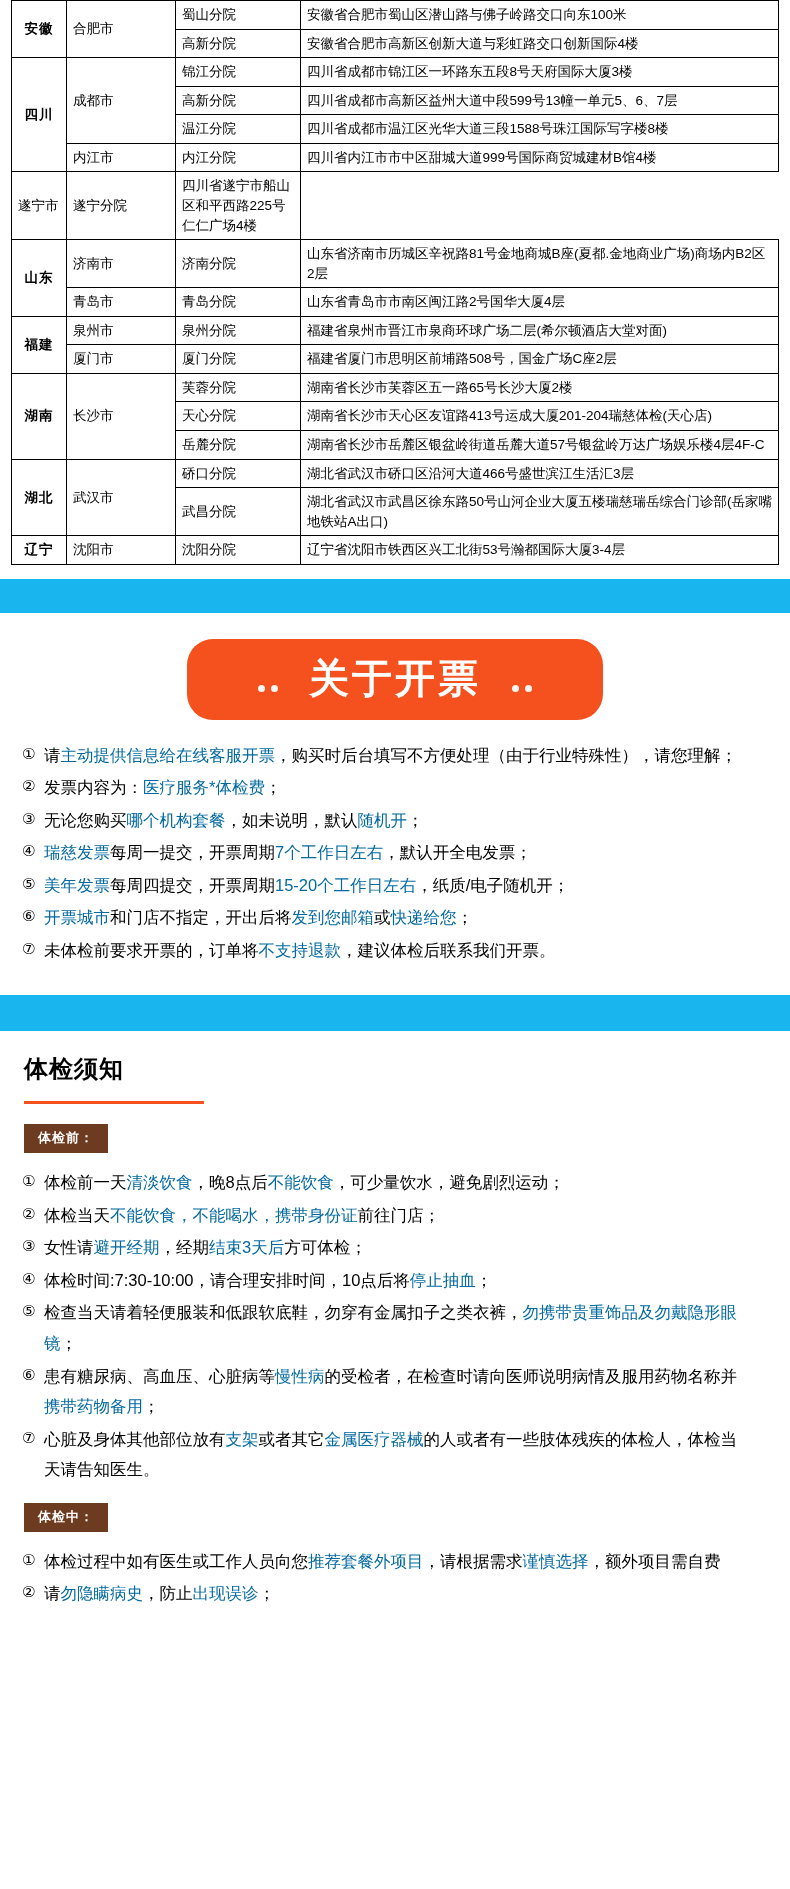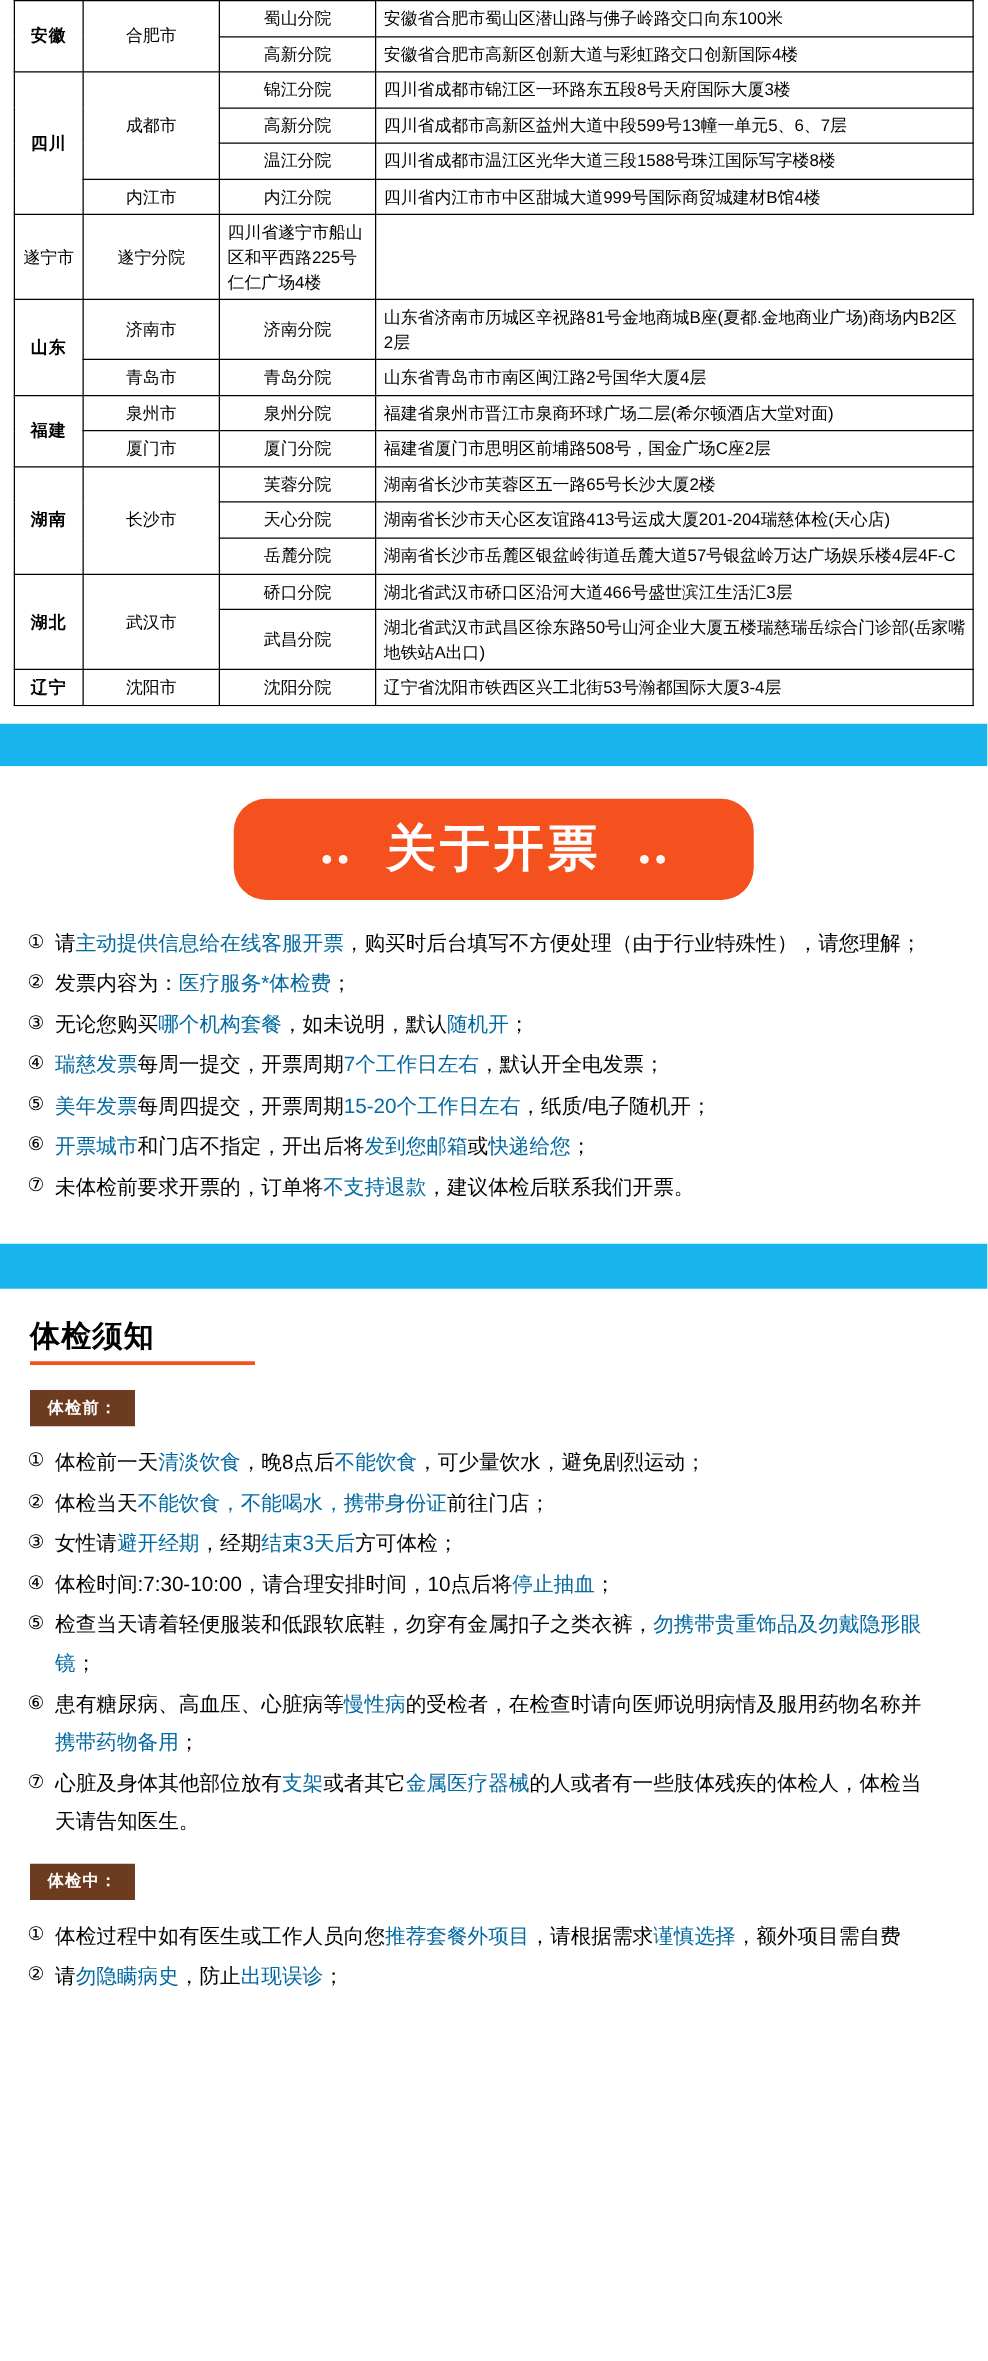--- a/index.html
+++ b/index.html
@@ -9,22 +9,22 @@
   
   table.branches{border-collapse:collapse;width:768px;margin:0 auto;table-layout:fixed;}
   table.branches td{
     border:1px solid #000;
     font-size:13.5px;
     line-height:1.45;
     padding:4px 6px;
     vertical-align:middle;
   }
   td.prov{width:42px;text-align:center;font-weight:bold;font-size:15px;letter-spacing:1px;margin-top:20px;}
-  td.city{width:96px;text-align:center;font-size:14px;}
-  td.branch{width:112px;text-align:center;font-size:14px;}
+  td.city{width:96px;font-size:14px;}
+  td.branch{width:112px;font-size:14px;}
   td.addr{text-align:left;font-size:13.5px;}
 
   
   .band-blue{height:34px;background:#19b5ef;}
   .gap{height:14px;background:#fff;}
 
   
   .banner-wrap{padding:26px 0 6px;text-align:center;background:#fff;}
   .banner{
     display:inline-block;
@@ -48,21 +48,21 @@
   .li .txt{flex:1;}
   .red{color:#0369a1;}
   .black{color:#000;}
 
   
   .band-blue2{height:36px;background:#19b5ef;margin-top:18px;}
 
   
   .notice{padding:22px 22px 6px 22px;}
   .notice h2{
-    font-size:24px;margin:0 0 4px 2px;font-weight:bold;letter-spacing:1px;
+    font-size:24px;margin:0 0 16px 2px;font-weight:bold;letter-spacing:1px;
   }
   .rule{height:3px;background:#f4511e;width:180px;margin:4px 0 14px 2px;}
   .subhead{
     display:inline-block;background:#6d3b1f;color:#fff;font-size:13px;font-weight:bold;
     padding:5px 14px 6px;letter-spacing:1px;margin:6px 0 8px 2px;
   }
   .subhead.brown2{background:#6d3b1f;}
 </style>
 </head>
 <body>

